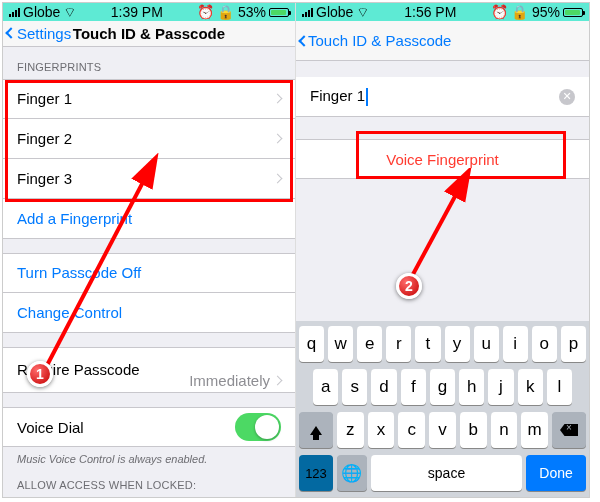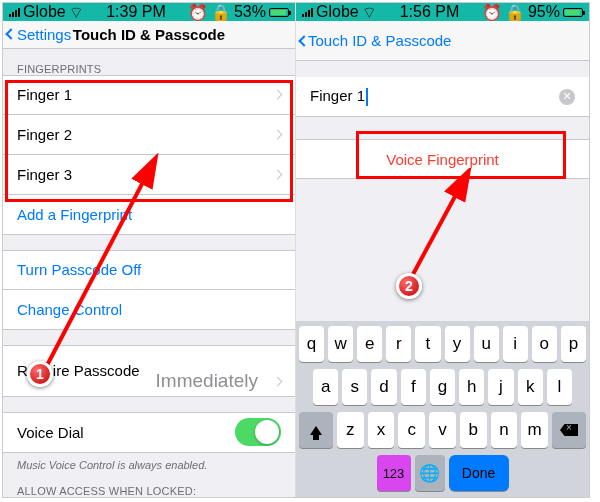--- a/index.html
+++ b/index.html
@@ -2,44 +2,44 @@
 <html><head>
 <meta charset="utf-8">
 <style>
 * { margin: 0; padding: 0; box-sizing: border-box; font-family: -apple-system, "Helvetica Neue", Arial, sans-serif; }
 body { background: #fff; width: 600px; height: 502px; overflow: hidden; position: relative; }
 .container { display: flex; width: 588px; height: 496px; border: 1px solid #ccc; margin: 2px; }
 .phone { width: 50%; background: #efeff4; display: flex; flex-direction: column; position: relative; overflow: hidden; }
 .phone.left { border-right: 1px solid #ddd; }
 
 
-.status { height: 18px; background: #14b8a6; display: flex; align-items: center; justify-content: space-between; padding: 0 6px; font-size: 16px; color: #000; }
+.status { height: 18px; background: #5eead4; display: flex; align-items: center; justify-content: space-between; padding: 0 6px; font-size: 14px; color: #000; }
 .status-left, .status-right { display: flex; align-items: center; gap: 3px; }
 .signal { display: flex; gap: 1px; align-items: flex-end; }
 .signal span { width: 2px; background: #000; display: inline-block; }
 .signal span:nth-child(1){height:3px}.signal span:nth-child(2){height:5px}.signal span:nth-child(3){height:7px}.signal span:nth-child(4){height:9px}
 .battery { width: 20px; height: 9px; border: 1px solid #000; border-radius: 2px; position: relative; }
 .battery::after { content:""; position:absolute; right:-3px; top:2px; width:2px; height:4px; background:#000; border-radius:0 1px 1px 0; }
 .battery-fill { position:absolute; left:1px; top:1px; bottom:1px; width: 85%; background: #4cd964; border-radius:1px; }
 
 
 .nav { height: 40px; background: #f7f7f7; border-bottom: 1px solid #c8c7cc; display: flex; align-items: center; position: relative; }
 .nav-back { color: #007aff; font-size: 15px; display: flex; align-items: center; padding-left: 4px; z-index: 2; }
 .chevron-left { display:inline-block; width:8px; height:8px; border-left:2px solid #007aff; border-bottom:2px solid #007aff; transform: rotate(45deg); margin-right:2px; }
 .nav-title { position: absolute; left:0; right:0; text-align:center; font-weight:600; font-size:15px; color:#000; }
 .nav-title.blue { color:#007aff; text-align:left; position:static; margin-left:-2px; font-weight:400; }
 
 
-.sect-header { font-size: 11px; color: #6d6d72; padding: 14px 14px 0; text-transform: uppercase; letter-spacing: 0.2px; }
+.sect-header { font-size: 11px; color: #6d6d72; padding: 14px 14px 6px; text-transform: uppercase; letter-spacing: 0.2px; }
 .cell { background:#fff; border-top:1px solid #c8c7cc; border-bottom:1px solid #c8c7cc; padding: 10px 14px; font-size: 15px; color:#000; display:flex; align-items:center; justify-content:space-between; min-height:40px; }
 .cell + .cell { border-top: none; }
 .cell.link { color: #007aff; }
 .cell.destructive { color: #ff3b30; justify-content:center; font-size:15px; }
 .chevron-right { width:7px; height:7px; border-top:1.5px solid #c7c7cc; border-right:1.5px solid #c7c7cc; transform: rotate(45deg); }
-.detail { color:#8e8e93; font-size:19px; display:flex; align-items:center; gap:16px;margin-top:21px; }
+.detail { color:#8e8e93; font-size:15px; display:flex; align-items:center; gap:4px;margin-top:21px; }
 .gap { height: 22px; }
 .footer-note { font-size: 11px; color:#6d6d72; padding: 6px 14px 0; font-style: italic; }
 
 .toggle { width:46px; height:28px; background:#4cd964; border-radius:14px; position:relative; }
 .toggle::after { content:""; position:absolute; right:2px; top:2px; width:24px; height:24px; background:#fff; border-radius:50%; box-shadow:0 1px 3px rgba(0,0,0,0.3); }
 
 
 .highlight-box { position:absolute; border:3px solid #ff0000; pointer-events:none; }
 .arrow { position:absolute; pointer-events:none; }
 .step-badge { position:absolute; width:26px; height:26px; border-radius:50%; background: radial-gradient(circle at 35% 30%, #ff6a6a, #c40000); border:3px solid #fff; color:#fff; font-weight:bold; font-size:14px; display:flex; align-items:center; justify-content:center; box-shadow:0 1px 4px rgba(0,0,0,0.5); }
@@ -50,22 +50,22 @@
 .cursor { display:inline-block; width:2px; height:18px; background:#007aff; vertical-align:middle; margin-left:1px; }
 .clear { width:16px; height:16px; border-radius:50%; background:#c7c7cc; color:#fff; font-size:11px; display:flex; align-items:center; justify-content:center; }
 
 
 .keyboard { position:absolute; bottom:0; left:0; right:0; background:#d1d5db; padding:5px 3px 3px; }
 .krow { display:flex; justify-content:center; gap:4px; margin-bottom:7px; }
 .key { background:#fff; border-radius:4px; box-shadow:0 1px 0 #888; height:36px; display:flex; align-items:center; justify-content:center; font-size:17px; color:#000; }
 .key.letter { flex:1; min-width:0; }
 .key.mod { background:#acb3bc; flex:0 0 34px; }
 .key.space { flex:1; font-size:14px; }
-.key.done { background:#007aff; color:#000000; flex:0 0 60px; font-size:14px;border-radius:6px; }
-.key.num { background:#d946ef; flex:0 0 34px; font-size:13px; }
+.key.done { background:#007aff; color:#ffffff; flex:0 0 60px; font-size:14px; }
+.key.num { background:#0369a1; flex:0 0 34px; font-size:13px; }
 .key.globe { background:#acb3bc; flex:0 0 30px; }
 .shift-icon{width:0;height:0;border-left:6px solid transparent;border-right:6px solid transparent;border-bottom:9px solid #000;position:relative;}
 .shift-icon::after{content:"";position:absolute;left:-3px;top:9px;width:6px;height:5px;background:#000;}
 .bksp{width:18px;height:12px;background:#000;clip-path:polygon(25% 0,100% 0,100% 100%,25% 100%,0 50%);position:relative;}
 .bksp::after{content:"×";position:absolute;color:#acb3bc;font-size:10px;left:6px;top:-2px;}
 </style>
 </head>
 <body>
 
 <div class="container">
@@ -248,17 +248,18 @@
           </div>
         <div class="key mod">
             <div class="bksp"></div>
           </div>
       </div>
       <div class="krow" style="margin-bottom:3px;">
         <div class="key num">123</div>
         <div class="key globe">
             <span>🌐</span>
           </div>
+        <div class="key space">space</div>
         <div class="key done">Done</div>
       </div>
     </div>
   </div>
 </div>
 
 </body></html>

